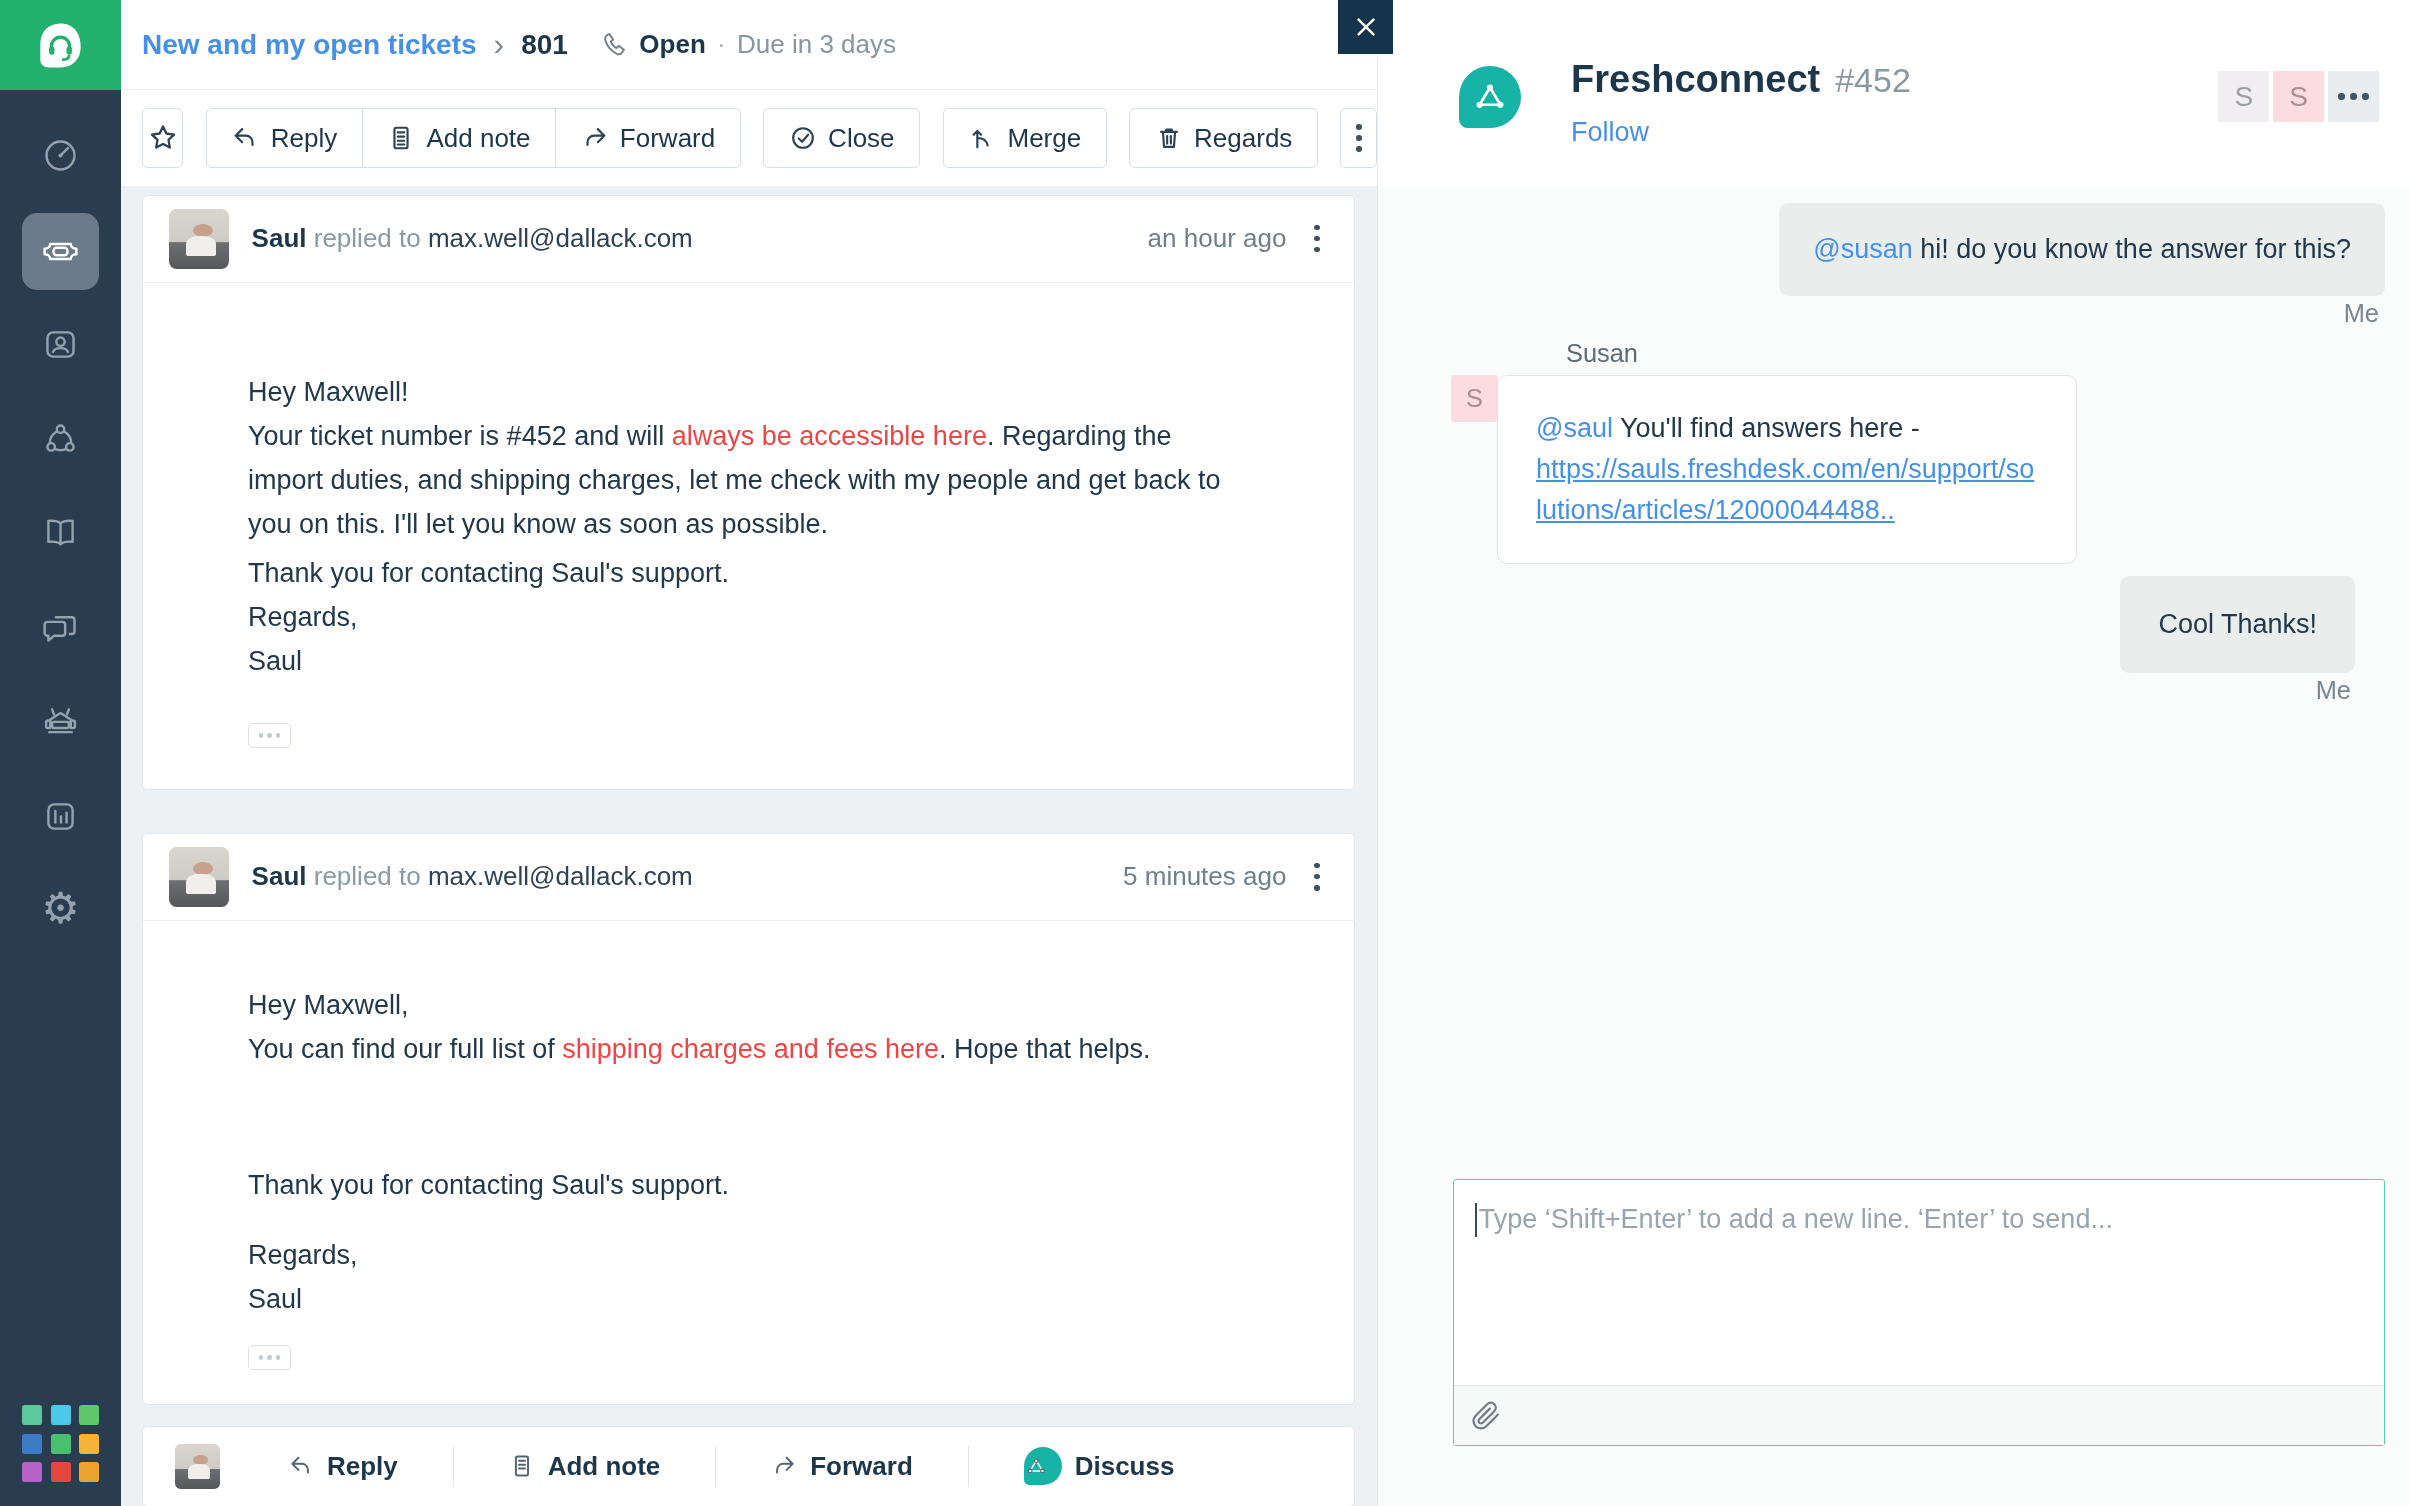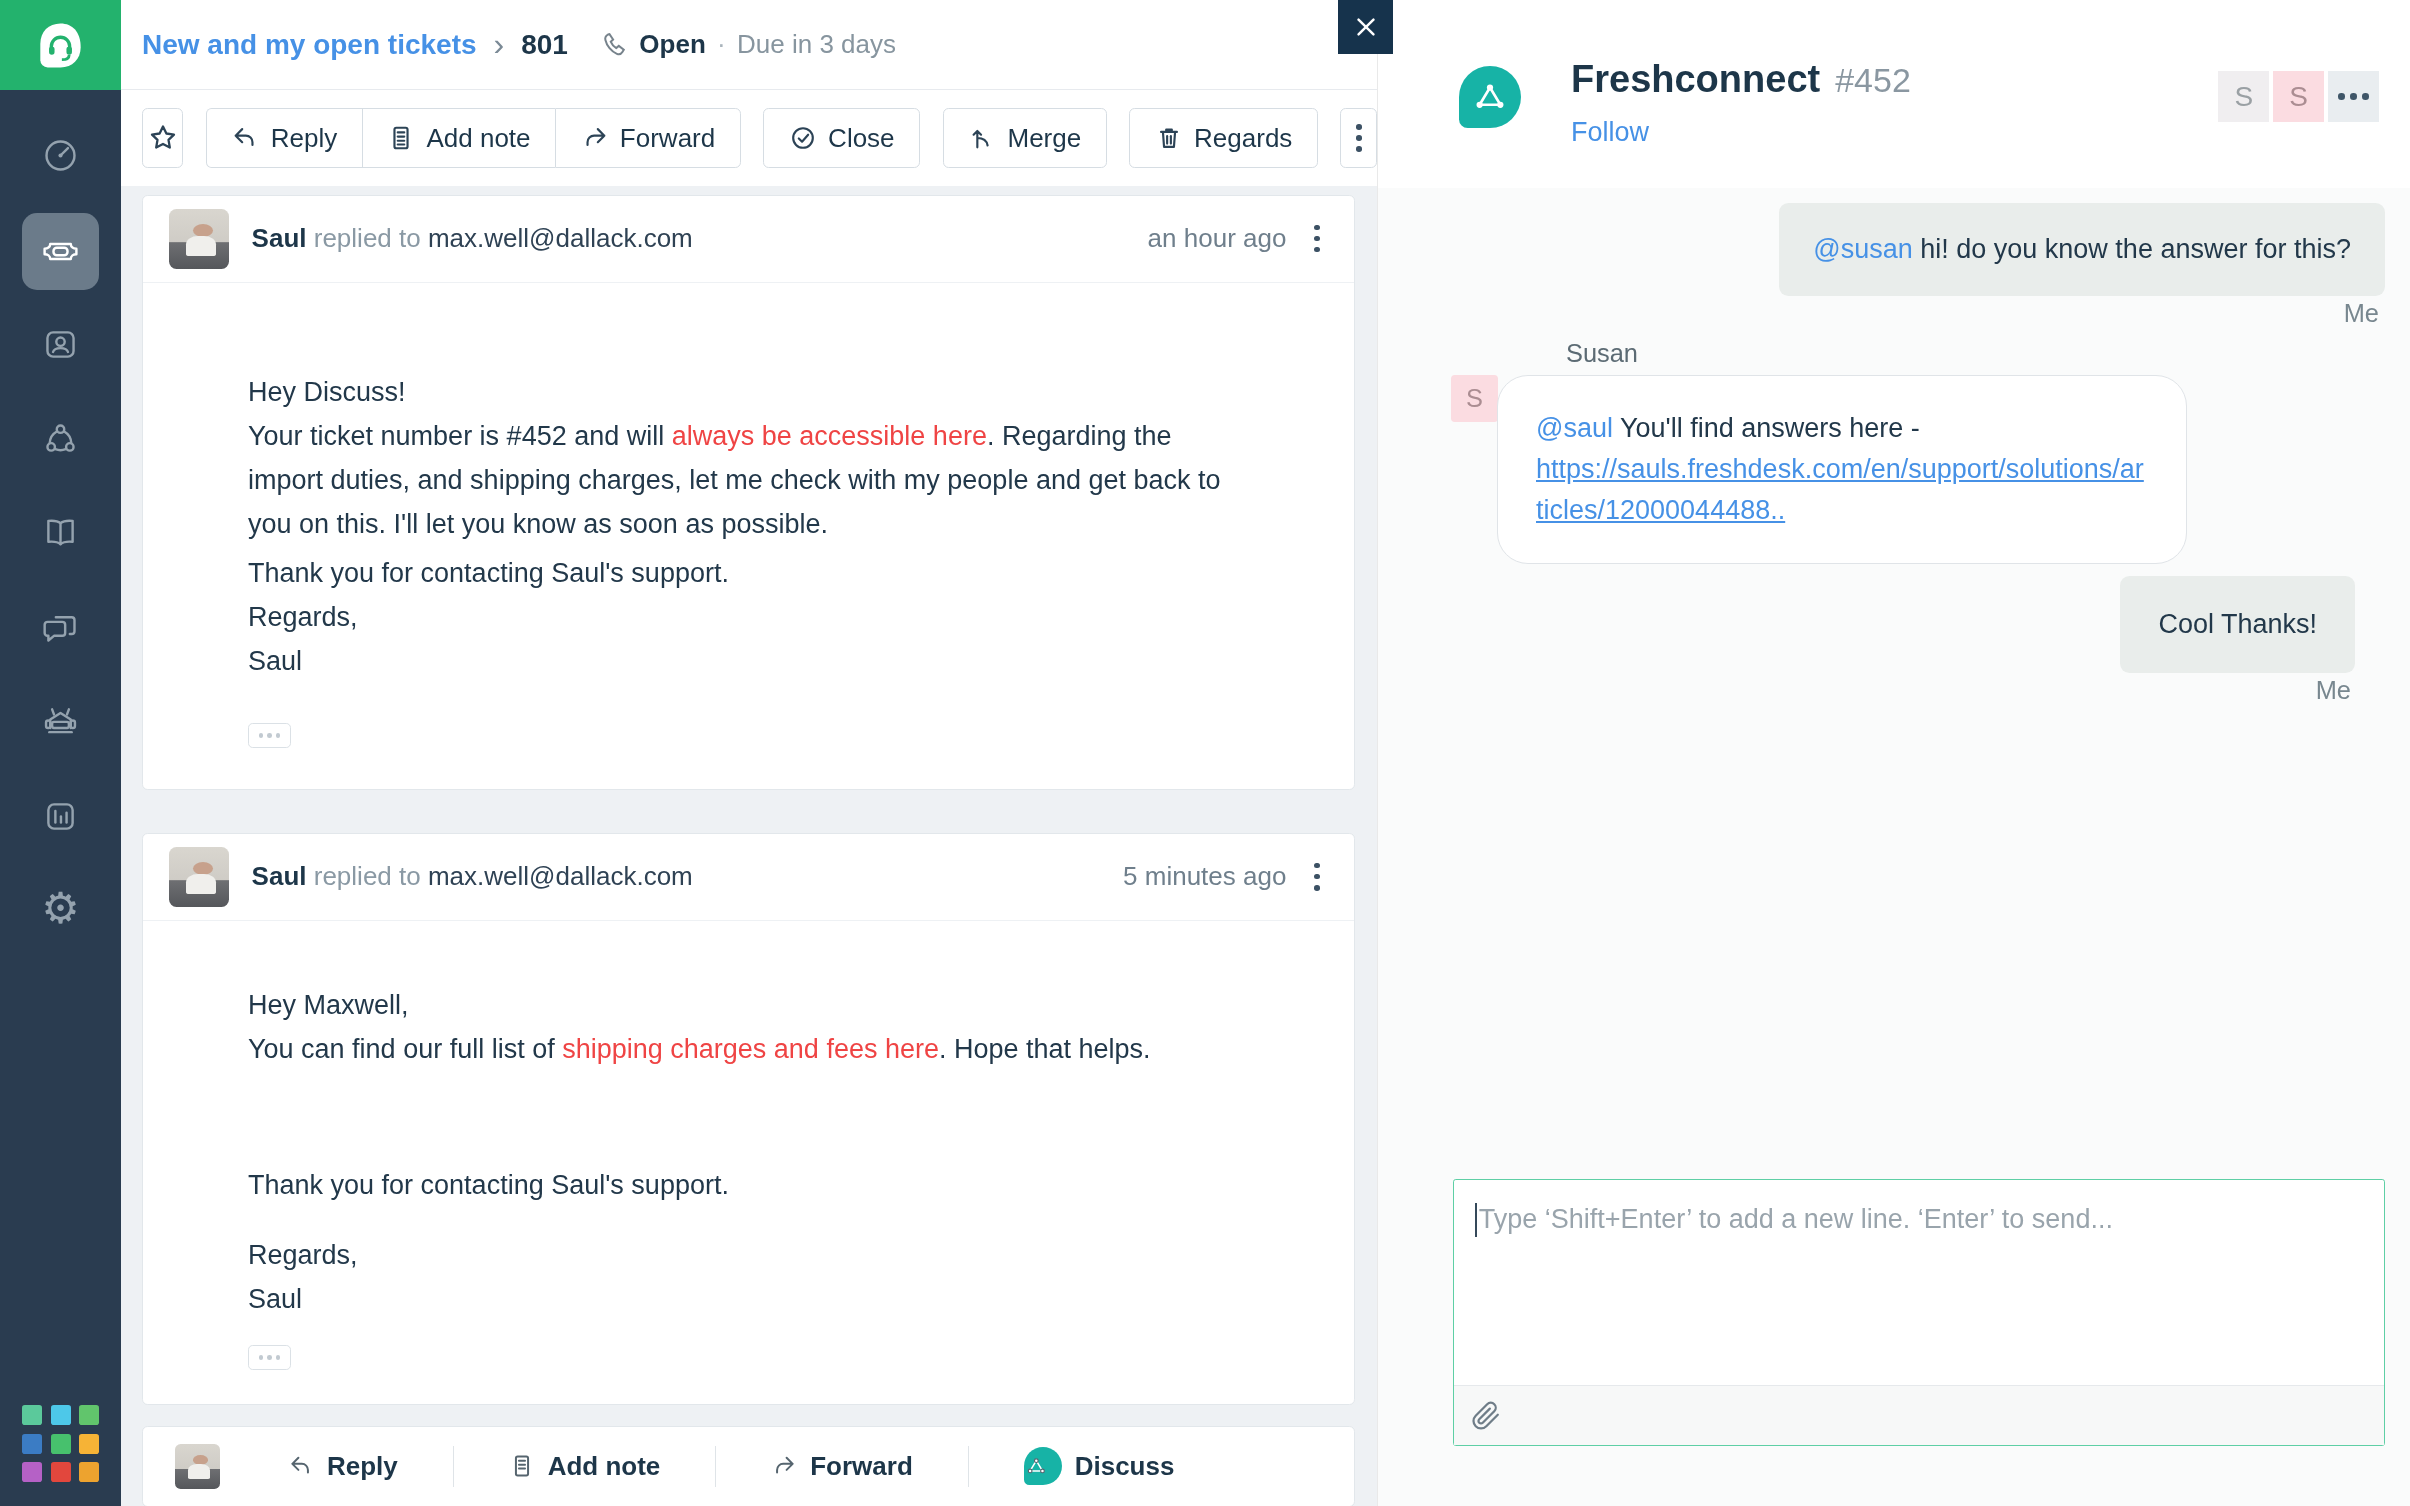--- a/index.html
+++ b/index.html
@@ -89,21 +89,21 @@
   .chip-more { background:#e9edf0; }
   .hdots { display:flex; gap:5.6px; }
   .hdots i { width:6.6px; height:6.6px; border-radius:50%; background:#3f5668; }
 
   .bubble { font-size:27px; color:#22384a; line-height:41px; }
   .bubble-me { position:absolute; background:#e9edeb; border-radius:9.4px; padding:26px 34px; }
   .mention { color:#4691e6; }
   .me-label { position:absolute; color:#78878f; font-size:25.4px; }
   .susan-name { position:absolute; left:188px; top:339px; font-size:25.4px; color:#5c6b74; }
   .susan-avatar { position:absolute; left:73px; top:375px; width:47px; height:47px; background:#fbdce1; color:#ab8d92; font-size:25.4px; display:flex; align-items:center; justify-content:center; border-radius:3.8px; }
-  .bubble-susan { position:absolute; left:119px; top:375px; width:690px; background:#ffffff; border:0.9px solid #e0e4e8; border-radius:31px; padding:32px 38px; }
+  .bubble-susan { position:absolute; left:119px; top:375px; width:580px; background:#ffffff; border:0.9px solid #e0e4e8; border-radius:10px; padding:32px 38px; }
   .chat-link { color:#4691e6; text-decoration:underline; word-break:break-all; cursor:pointer; }
 
   .chat-input { position:absolute; left:75px; top:1179px; width:932px; height:267px; background:#ffffff; border:1.9px solid #5ecfa5; border-radius:2.8px; }
   .ci-text { padding:22.6px 21px; font-size:27px; color:#99a4ac; display:flex; align-items:center; }
   .caret { display:inline-block; width:1.9px; height:34px; background:#35495a; margin-right:1.9px; }
   .ci-foot { position:absolute; left:0; bottom:0; width:100%; height:60px; background:#f7f8f8; border-top:0.9px solid #e6e9ec; display:flex; align-items:center; padding-left:17px; }
 
   
   .avatar-art { width:100%; height:100%; background:
     linear-gradient(180deg,#d9d6cf 0%,#cfccc6 55%,#6e6f72 56%,#55575b 100%); position:relative; }
@@ -307,21 +307,21 @@
       </div>
       <div class="spacer"></div>
       <div class="time">an hour ago</div>
       <span class="kebab-dots">
           <i></i>
           <i></i>
           <i></i>
         </span>
     </div>
     <div class="msg-body">
-      <p>Hey Discuss!</p>
+      <p>Hey Maxwell!</p>
       <p><span>Your ticket number is #452 and will </span><a class="ilink">always be accessible here</a><span>. Regarding the import duties, and shipping charges, let me check with my people and get back to you on this. I'll let you know as soon as possible.</span></p>
       <p class="thanks-c1">Thank you for contacting Saul's support.</p>
       <p>Regards,</p>
       <p>Saul</p>
       <div class="expander">
           <i></i>
           <i></i>
           <i></i>
         </div>
     </div>

